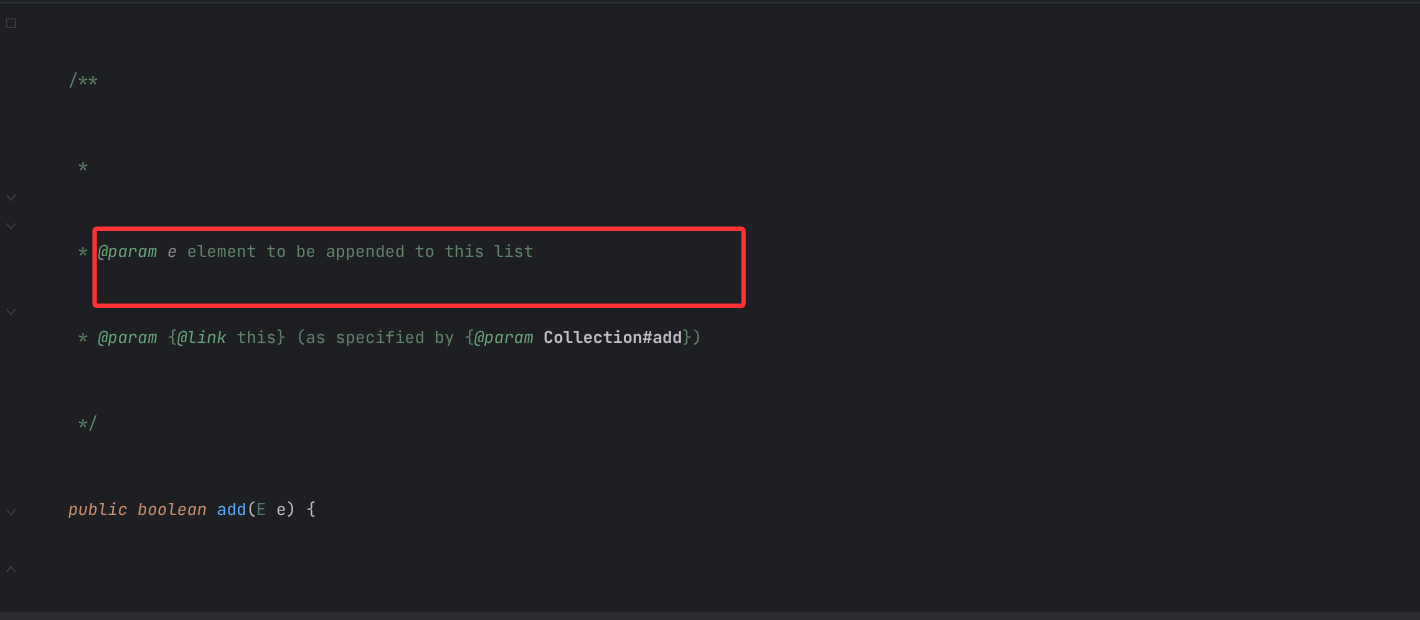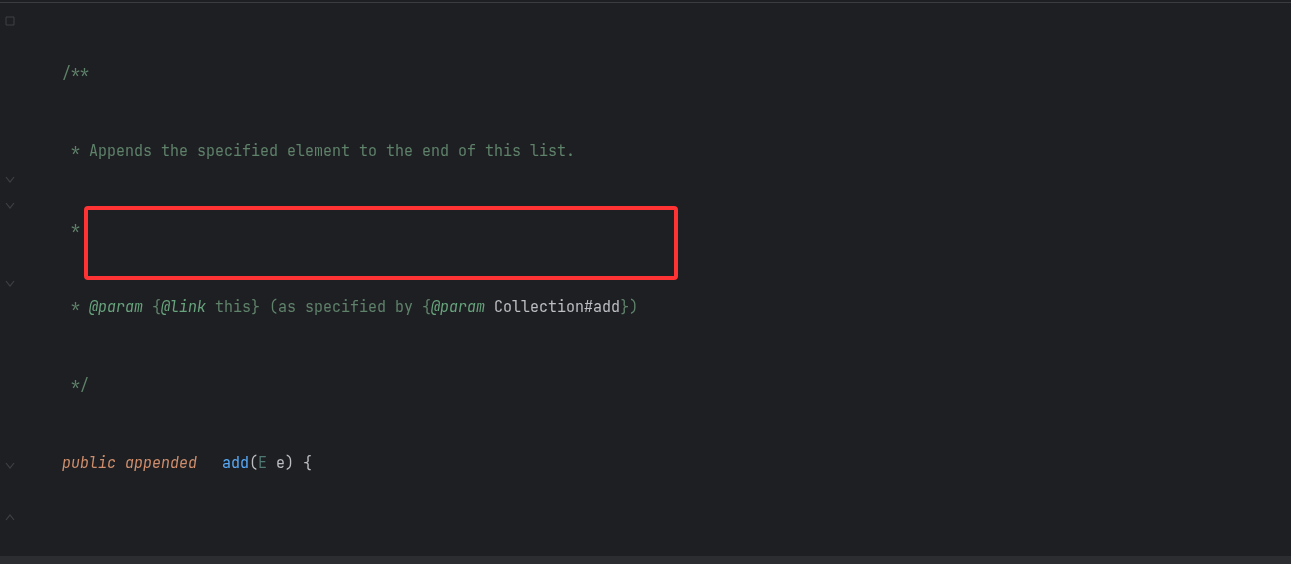--- a/index.html
+++ b/index.html
@@ -8,23 +8,23 @@
   .gutter{position:absolute;left:0;top:8px;width:20px;bottom:0;}
   .gut-icon{position:absolute;left:3px;width:14px;height:14px;opacity:.35;}
   .code-area{position:absolute;left:22px;top:8px;right:0;bottom:8px;white-space:pre;font-variant-ligatures:none;}
   .code-line{display:block;height:26px;padding-left:40px;}
   .bottom-scroll{position:absolute;left:0;right:0;bottom:0;height:8px;background:#2b2d30;}
   .c-doc{color:#5f826b;}
   .c-doc-tag{color:#67a37c;font-style:italic;}
   .c-doc-param{color:#8a8a8a;font-style:italic;}
   .c-kw{color:#cf8e6d;font-style:italic;}
   .c-ident{color:#bcbec4;}
-  .c-method{color:#57aaf7;margin-left:16px;}
+  .c-method{color:#57aaf7;}
   .c-sep{color:#bcbec4;}
-  .c-link{color:#bcbec4;}
+  .c-link{color:#bcbec4;font-weight:bold;}
   .highlight-box{position:absolute;border:4px solid #ff3333;border-radius:4px;pointer-events:none;}
   
   .fold{stroke:#7a7c80;fill:none;stroke-width:1.2;}
   .closed-marker{stroke:#7a7c80;fill:none;}
 </style>
 </head>
 <body>
 
 <div class="viewport">
   <div class="top-border"></div>
@@ -45,25 +45,25 @@
     <svg class="gut-icon" style="top:450px">
         <path class="fold" d="M3 5 L7 10 L11 5"></path>
       </svg>
     <svg class="gut-icon" style="top:502px">
         <path class="fold" d="M3 10 L7 5 L11 10"></path>
       </svg>
   </div>
 
   <div class="code-area">
     <span class="code-line"><span class="c-doc">/**</span></span>
-    <span class="code-line"><span class="c-doc"> * </span><span class="c-doc">Appends the specified element to the end of this list.</span></span>
     <span class="code-line"><span class="c-doc"> *</span></span>
+    <span class="code-line"><span class="c-doc"> * </span><span class="c-doc-tag">@param</span><span class="c-doc-param"> e </span><span class="c-doc">element to be appended to this list</span></span>
     <span class="code-line"><span class="c-doc"> * </span><span class="c-doc-tag">@param</span><span class="c-doc"> {</span><span class="c-doc-tag">@link</span><span class="c-doc"> this} (as specified by {</span><span class="c-doc-tag">@param</span><span class="c-doc"> </span><span class="c-link">Collection#add</span><span class="c-doc">})</span></span>
     <span class="code-line"><span class="c-doc"> */</span></span>
-    <span class="code-line"><span class="c-kw">public</span><span class="c-kw"> appended </span><span class="c-method">add</span><span class="c-sep">(</span><span style="color:#507874">E</span><span class="c-ident"> e</span><span class="c-sep">) {</span></span>
+    <span class="code-line"><span class="c-kw">public</span><span class="c-kw"> boolean </span><span class="c-method">add</span><span class="c-sep">(</span><span style="color:#507874">E</span><span class="c-ident"> e</span><span class="c-sep">) {</span></span>
     
     
     
     
     
     
     
     
     
     

